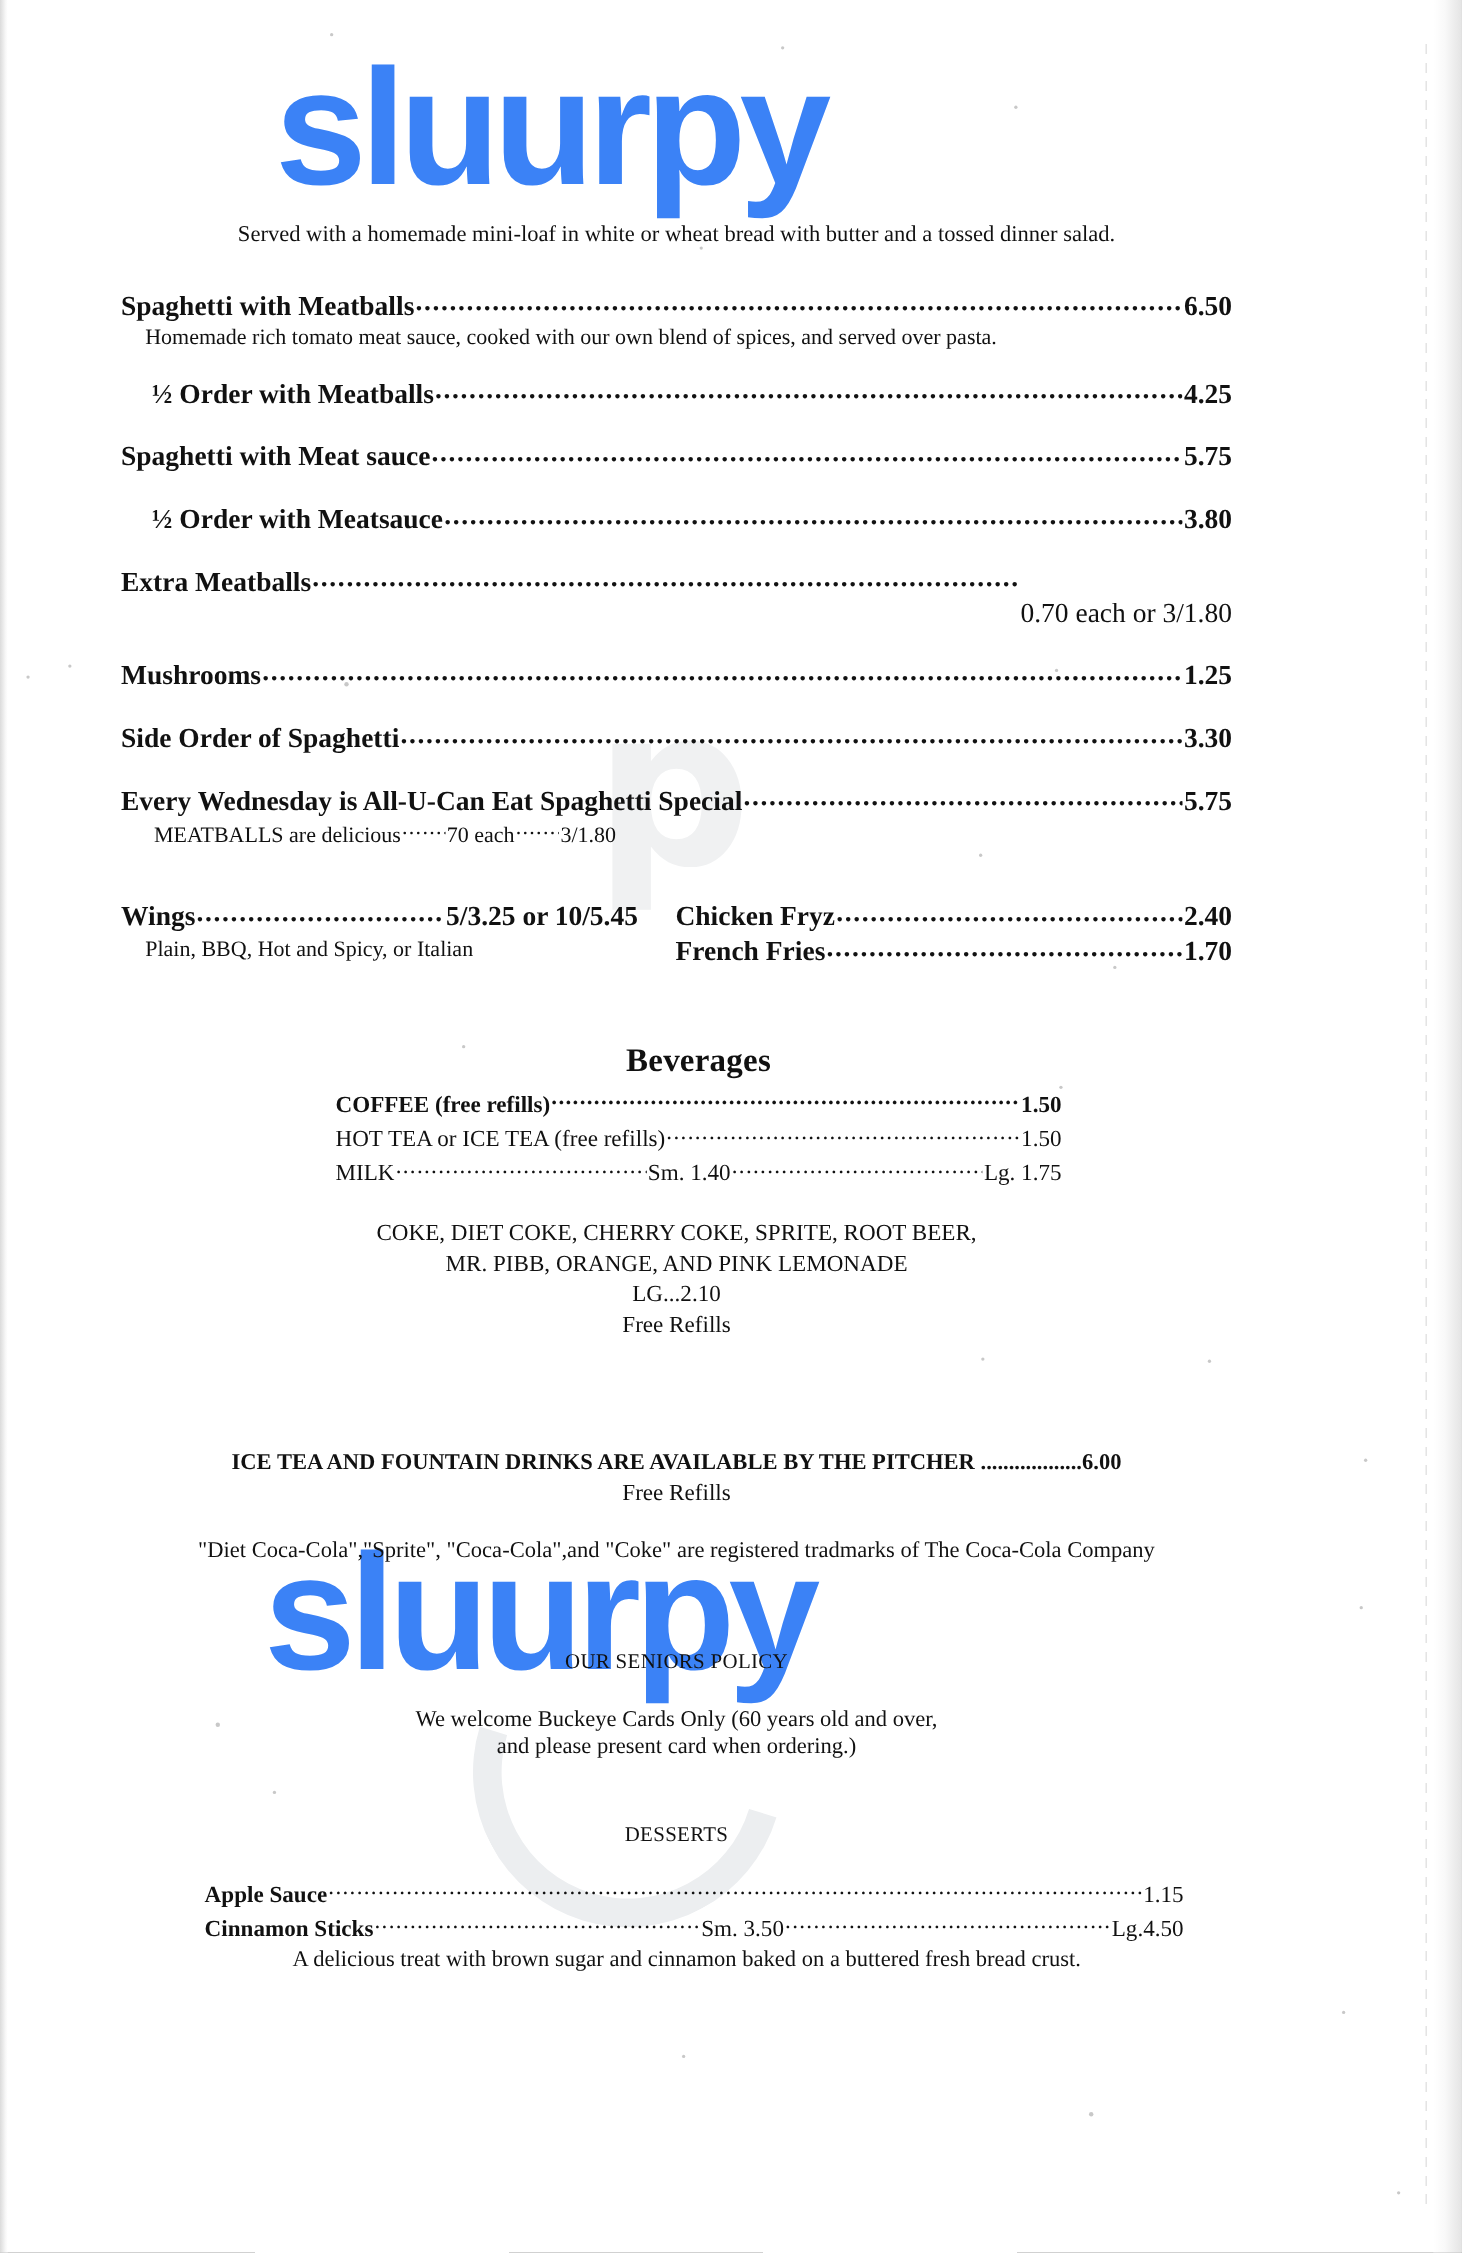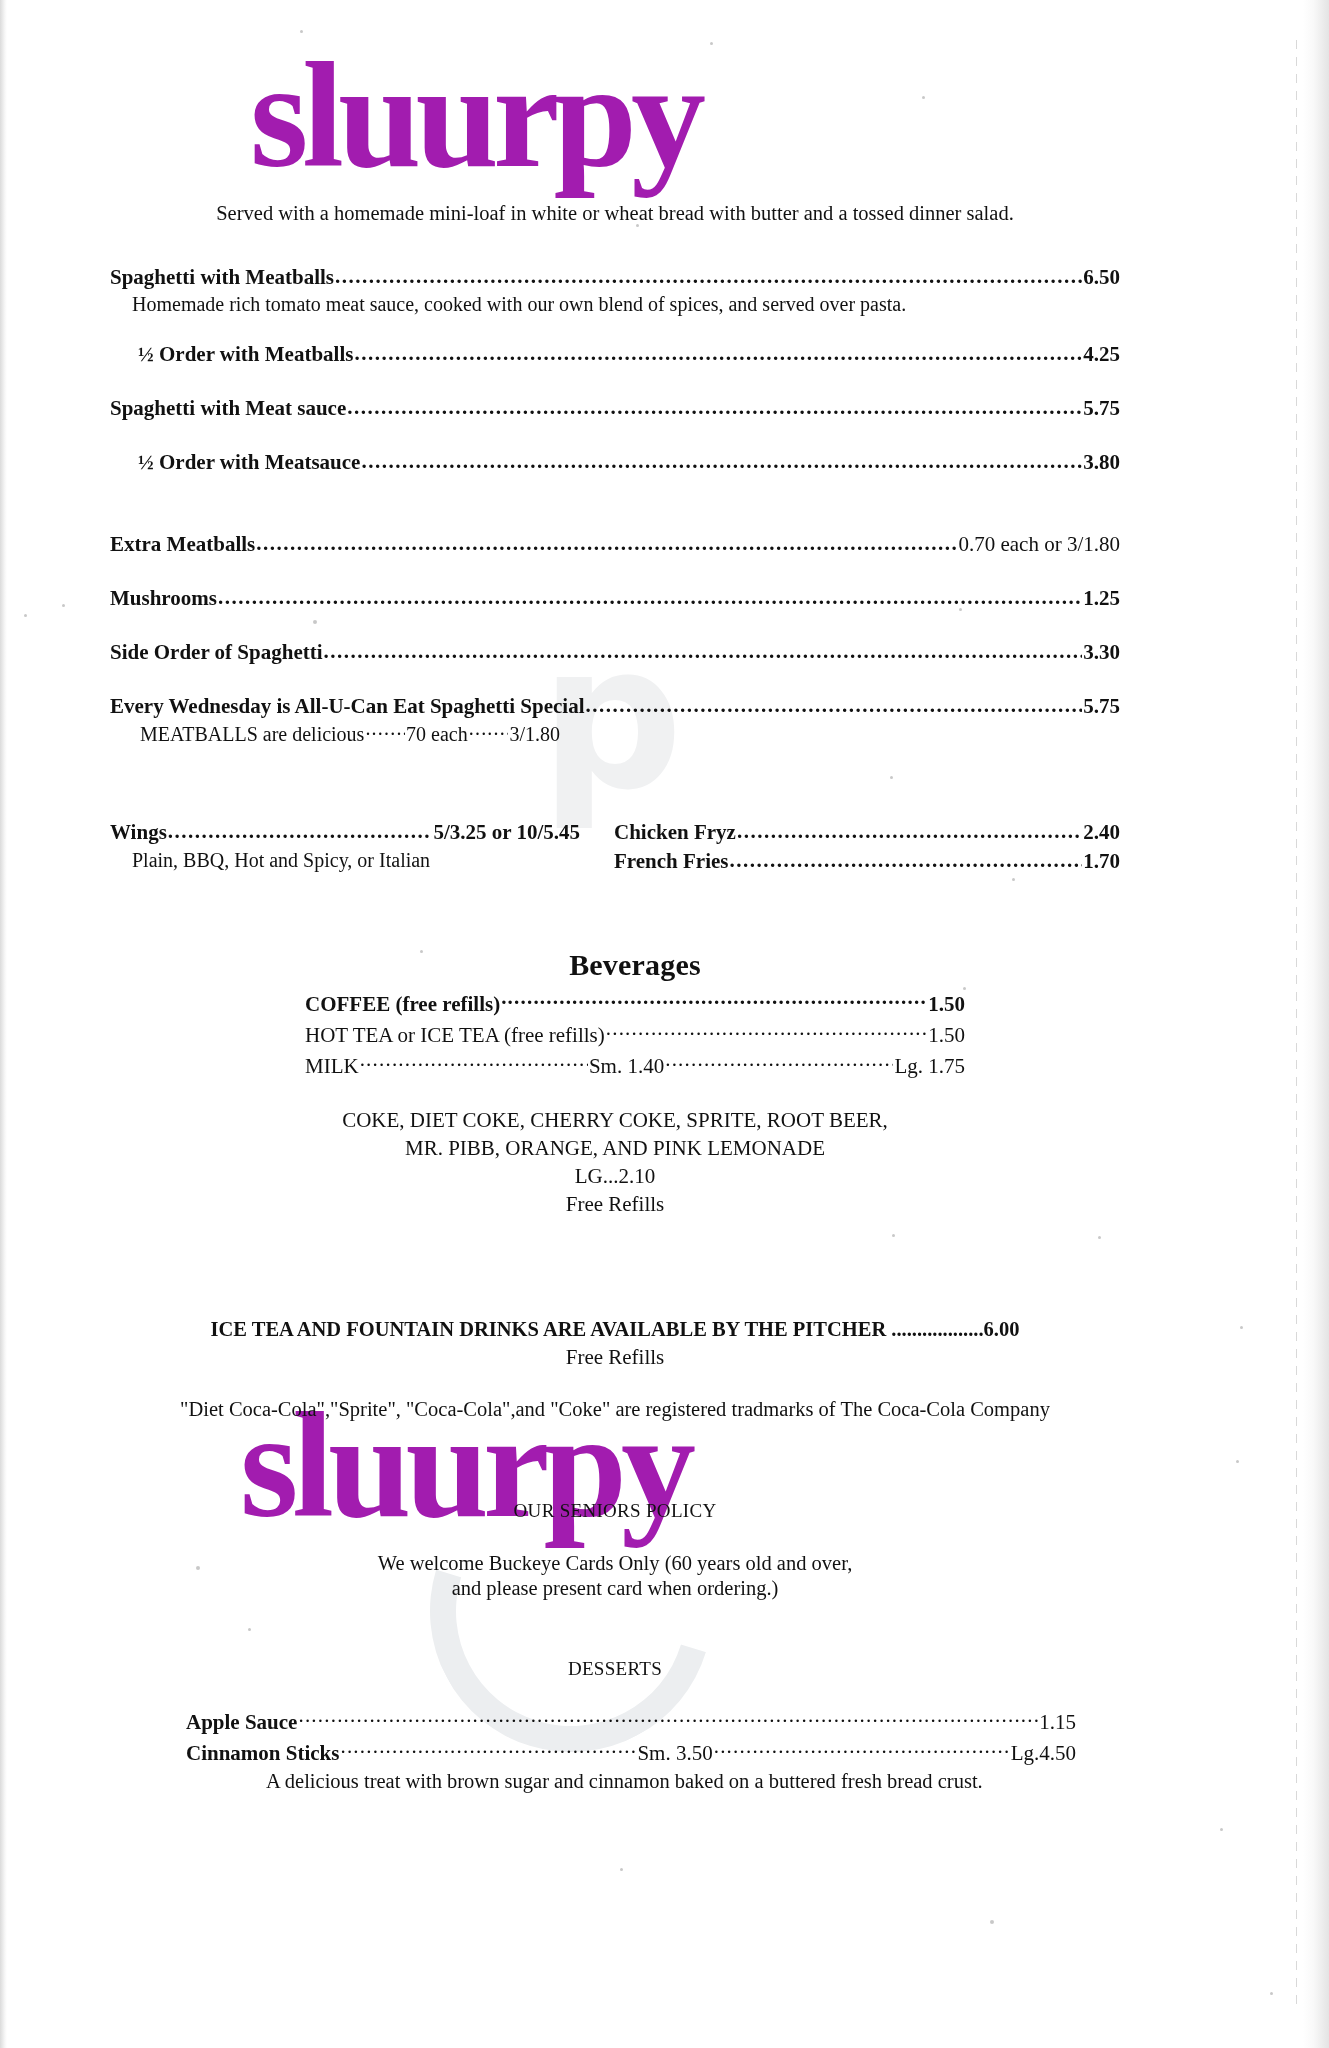--- a/index.html
+++ b/index.html
@@ -30,23 +30,23 @@
   .scan-rule{
     position:absolute;right:32px;top:40px;width:1px;height:1968px;
     background:repeating-linear-gradient(to bottom,#b9b9b9 0px,#b9b9b9 9px,transparent 9px,transparent 17px);
     opacity:.55;
   }
   .speck{position:absolute;background:#9a9a9a;border-radius:50%;opacity:.55;}
 
   
   .wm{
     position:absolute;
-    font-family:Liberation Serif, serif;
+    font-family:Liberation Sans, sans-serif;
     font-weight:700;
-    color:#a21caf;
+    color:#3b82f6;
     letter-spacing:-6px;
     user-select:none;
     white-space:nowrap;
     line-height:1;
   }
   .wm-1{left:250px;top:40px;font-size:150px;}
   .wm-2{left:240px;top:1390px;font-size:150px;}
   .wm-swirl{
     position:absolute;left:430px;top:1470px;
     width:230px;height:230px;
@@ -72,22 +72,22 @@
     font-weight:700;
     letter-spacing:.2px;
   }
   .sec-sub{
     text-align:center;
     font-size:20.5px;
   }
 
   .row{
     display:flex;
-    align-items:flex-end;
-    font-size:21px;
+    align-items:flex-start;
+    font-size:25px;
     font-weight:700;
     white-space:nowrap;
   }
   .row .nm{flex:0 0 auto;}
   .row .dots{
     flex:1 1 auto;
     overflow:hidden;
     margin:0 1px;
     position:relative;
     height:1em;

